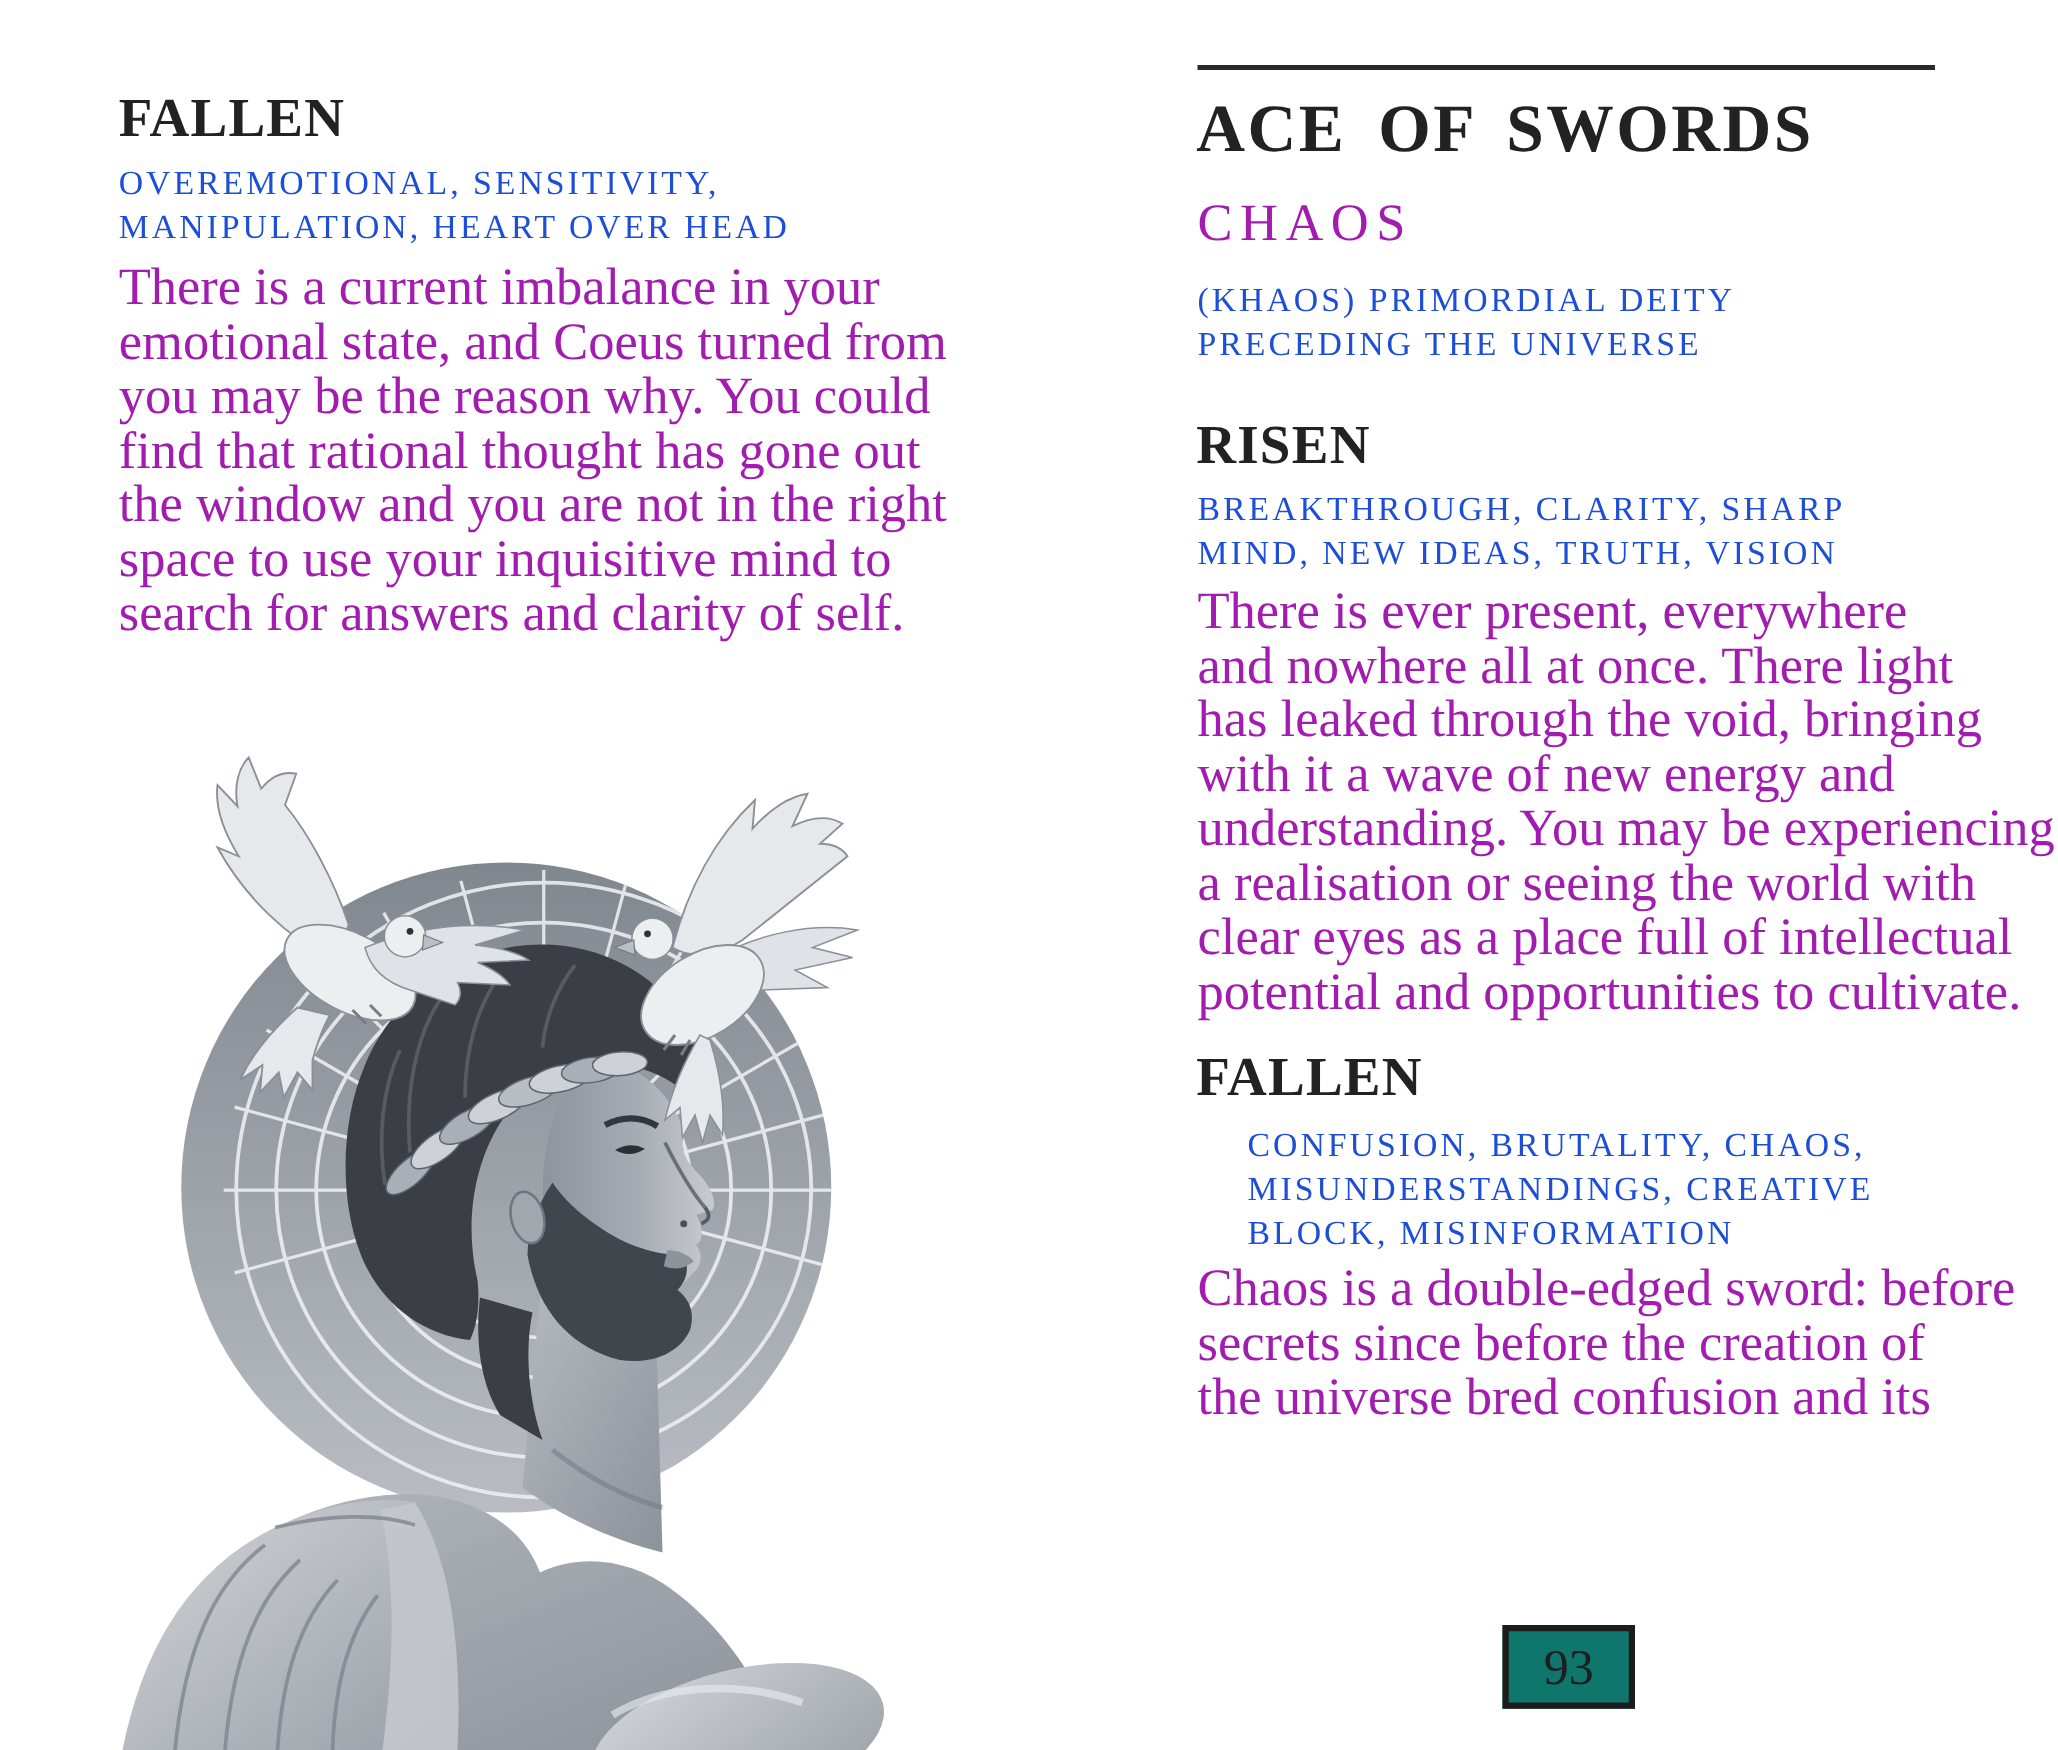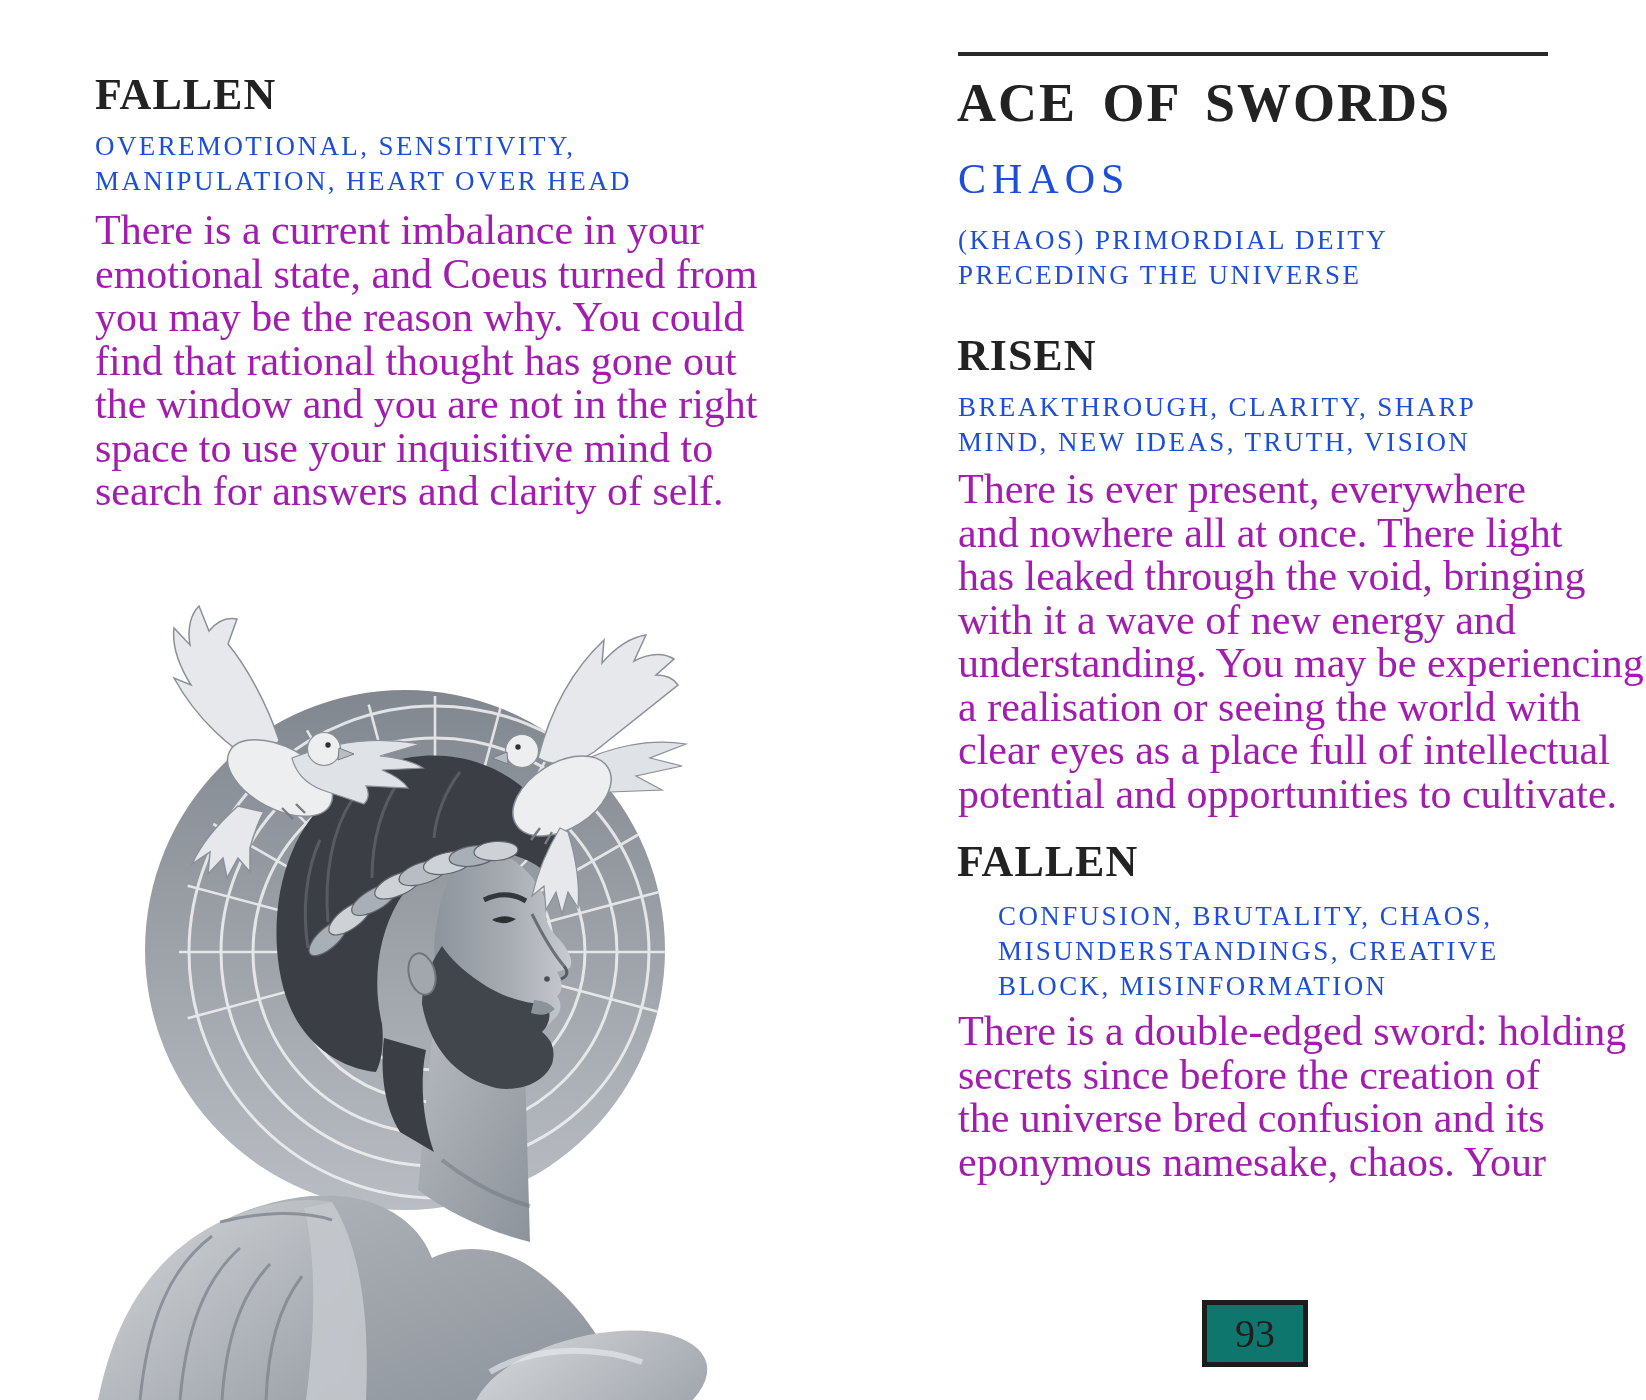--- a/index.html
+++ b/index.html
@@ -6,21 +6,21 @@
   #spread{
     position:relative;width:1646px;height:1400px;background:#ffffff;
     font-family:"Liberation Serif",serif;color:#272727;overflow:hidden;
   }
   [data-name]{box-sizing:border-box;}
   h1,h2{margin:0;font-weight:700;color:#222222;}
   .lines .line{white-space:nowrap;}
   
   .sec-head{font-size:44px;line-height:1;letter-spacing:1px;}
   #r-title{position:absolute;left:957px;top:76px;font-size:54px;line-height:1;letter-spacing:2px;word-spacing:10px;}
-  #r-chaos{position:absolute;left:958px;top:158px;font-size:42px;line-height:1;letter-spacing:6px;font-weight:400;color:#1d4ed8;}
+  #r-chaos{position:absolute;left:958px;top:158px;font-size:42px;line-height:1;letter-spacing:6px;font-weight:400;color:#a21caf;}
   
   .kw{font-size:27px;line-height:35px;letter-spacing:2.4px;color:#1d4ed8;}
   
   .body{font-size:42px;line-height:43.5px;color:#a21caf;}
   
   #l-fallen-h{position:absolute;left:95px;top:73px;}
   #l-fallen-k{position:absolute;left:95px;top:129px;}
   #l-body{position:absolute;left:95px;top:209px;}
   #illustration{position:absolute;left:70px;top:600px;width:640px;height:800px;}
   
@@ -220,23 +220,22 @@
         <div class="line" data-name="text-line">potential and opportunities to cultivate.</div>
       </div>
 
     <h2 id="r-fallen-h" class="sec-head" data-name="fallen-heading">FALLEN</h2>
     <div id="r-fallen-k" class="kw lines" data-name="fallen-keywords">
         <div class="line" data-name="text-line">CONFUSION, BRUTALITY, CHAOS,</div>
         <div class="line" data-name="text-line">MISUNDERSTANDINGS, CREATIVE</div>
         <div class="line" data-name="text-line">BLOCK, MISINFORMATION</div>
       </div>
     <div id="r-fallen-b" class="body lines" data-name="fallen-body">
-        <div class="line" data-name="text-line">There is a double-edged sword: holding</div>
+        <div class="line" data-name="text-line">Chaos is a double-edged sword: before</div>
         <div class="line" data-name="text-line">secrets since before the creation of</div>
         <div class="line" data-name="text-line">the universe bred confusion and its</div>
-        <div class="line" data-name="text-line">eponymous namesake, chaos. Your</div>
       </div>
 
     <div id="pagebox" data-name="page-number-box">
       <span data-name="page-number">93</span>
     </div>
   </section>
 </div>
 
 </body></html>

